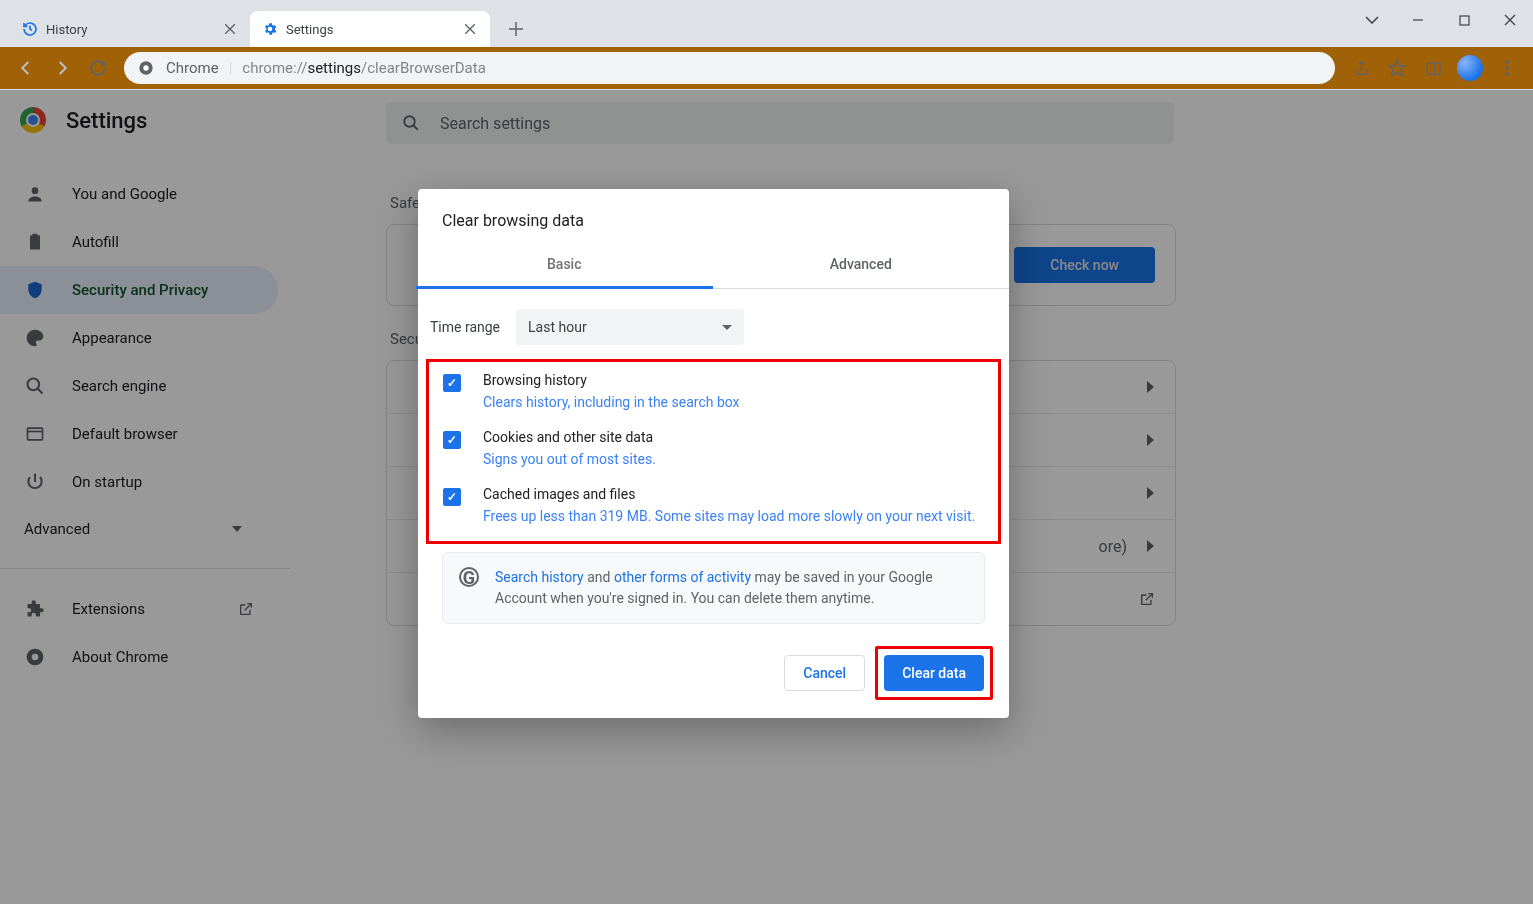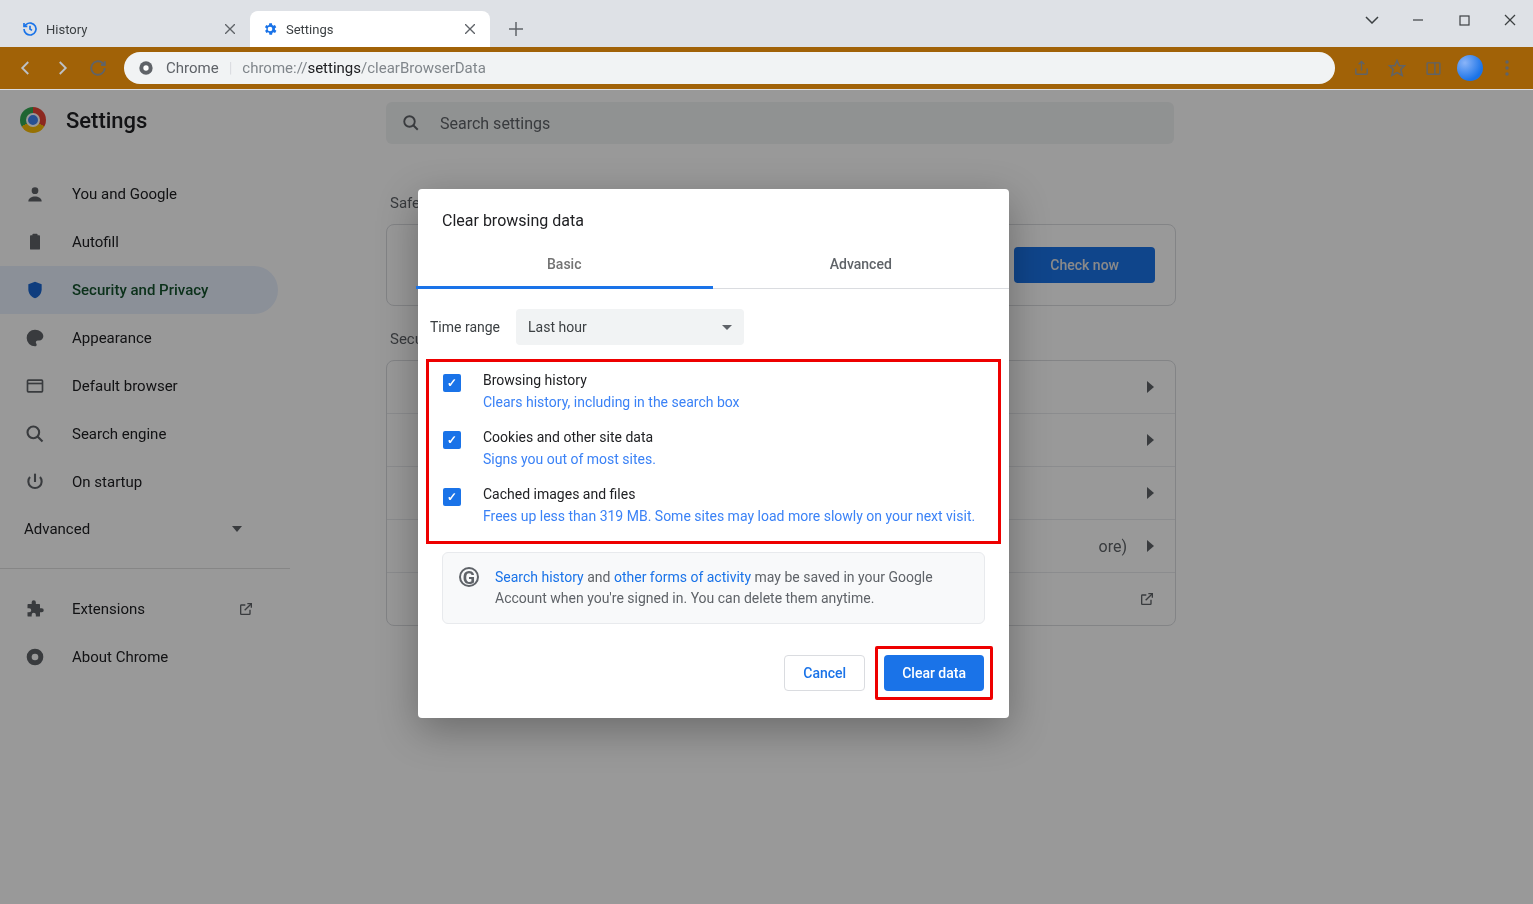--- a/index.html
+++ b/index.html
@@ -255,35 +255,35 @@
     <div class="sb-item">
         <span class="sb-icon">
           <svg width="20" height="20" viewBox="0 0 24 24" fill="currentColor">
             <path d="M12 2a10 10 0 1 0 0 20c1 0 2-.8 2-2 0-.5-.2-1-.5-1.3-.3-.4-.5-.9-.5-1.4 0-1.2 1-2.3 2.3-2.3H17a5 5 0 0 0 5-5c0-4.4-4.5-8-10-8z"></path>
           </svg>
         </span>
         <span>Appearance</span>
       </div>
     <div class="sb-item">
         <span class="sb-icon">
+          <svg width="20" height="20" viewBox="0 0 24 24" fill="none" stroke="currentColor" stroke-width="2.5">
+            <circle cx="10" cy="10" r="7"></circle>
+            <line x1="21" y1="21" x2="15" y2="15"></line>
+          </svg>
+        </span>
+        <span>Search engine</span>
+      </div>
+    <div class="sb-item">
+        <span class="sb-icon">
           <svg width="20" height="20" viewBox="0 0 24 24" fill="none" stroke="currentColor" stroke-width="2">
             <rect x="3" y="5" width="18" height="14" rx="1"></rect>
             <line x1="3" y1="9" x2="21" y2="9"></line>
           </svg>
         </span>
         <span>Default browser</span>
-      </div>
-    <div class="sb-item">
-        <span class="sb-icon">
-          <svg width="20" height="20" viewBox="0 0 24 24" fill="none" stroke="currentColor" stroke-width="2.5">
-            <circle cx="10" cy="10" r="7"></circle>
-            <line x1="21" y1="21" x2="15" y2="15"></line>
-          </svg>
-        </span>
-        <span>Search engine</span>
       </div>
     <div class="sb-item">
         <span class="sb-icon">
           <svg width="20" height="20" viewBox="0 0 24 24" fill="none" stroke="currentColor" stroke-width="2.5">
             <path d="M18 6a8 8 0 1 1-12 0"></path>
             <line x1="12" y1="2" x2="12" y2="12"></line>
           </svg>
         </span>
         <span>On startup</span>
       </div>

